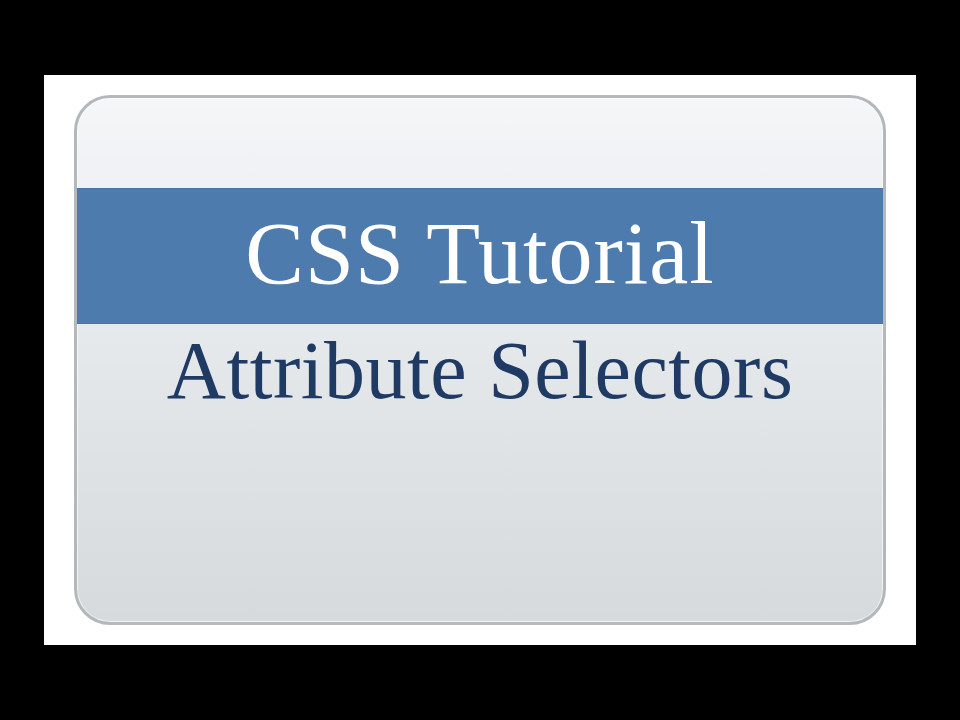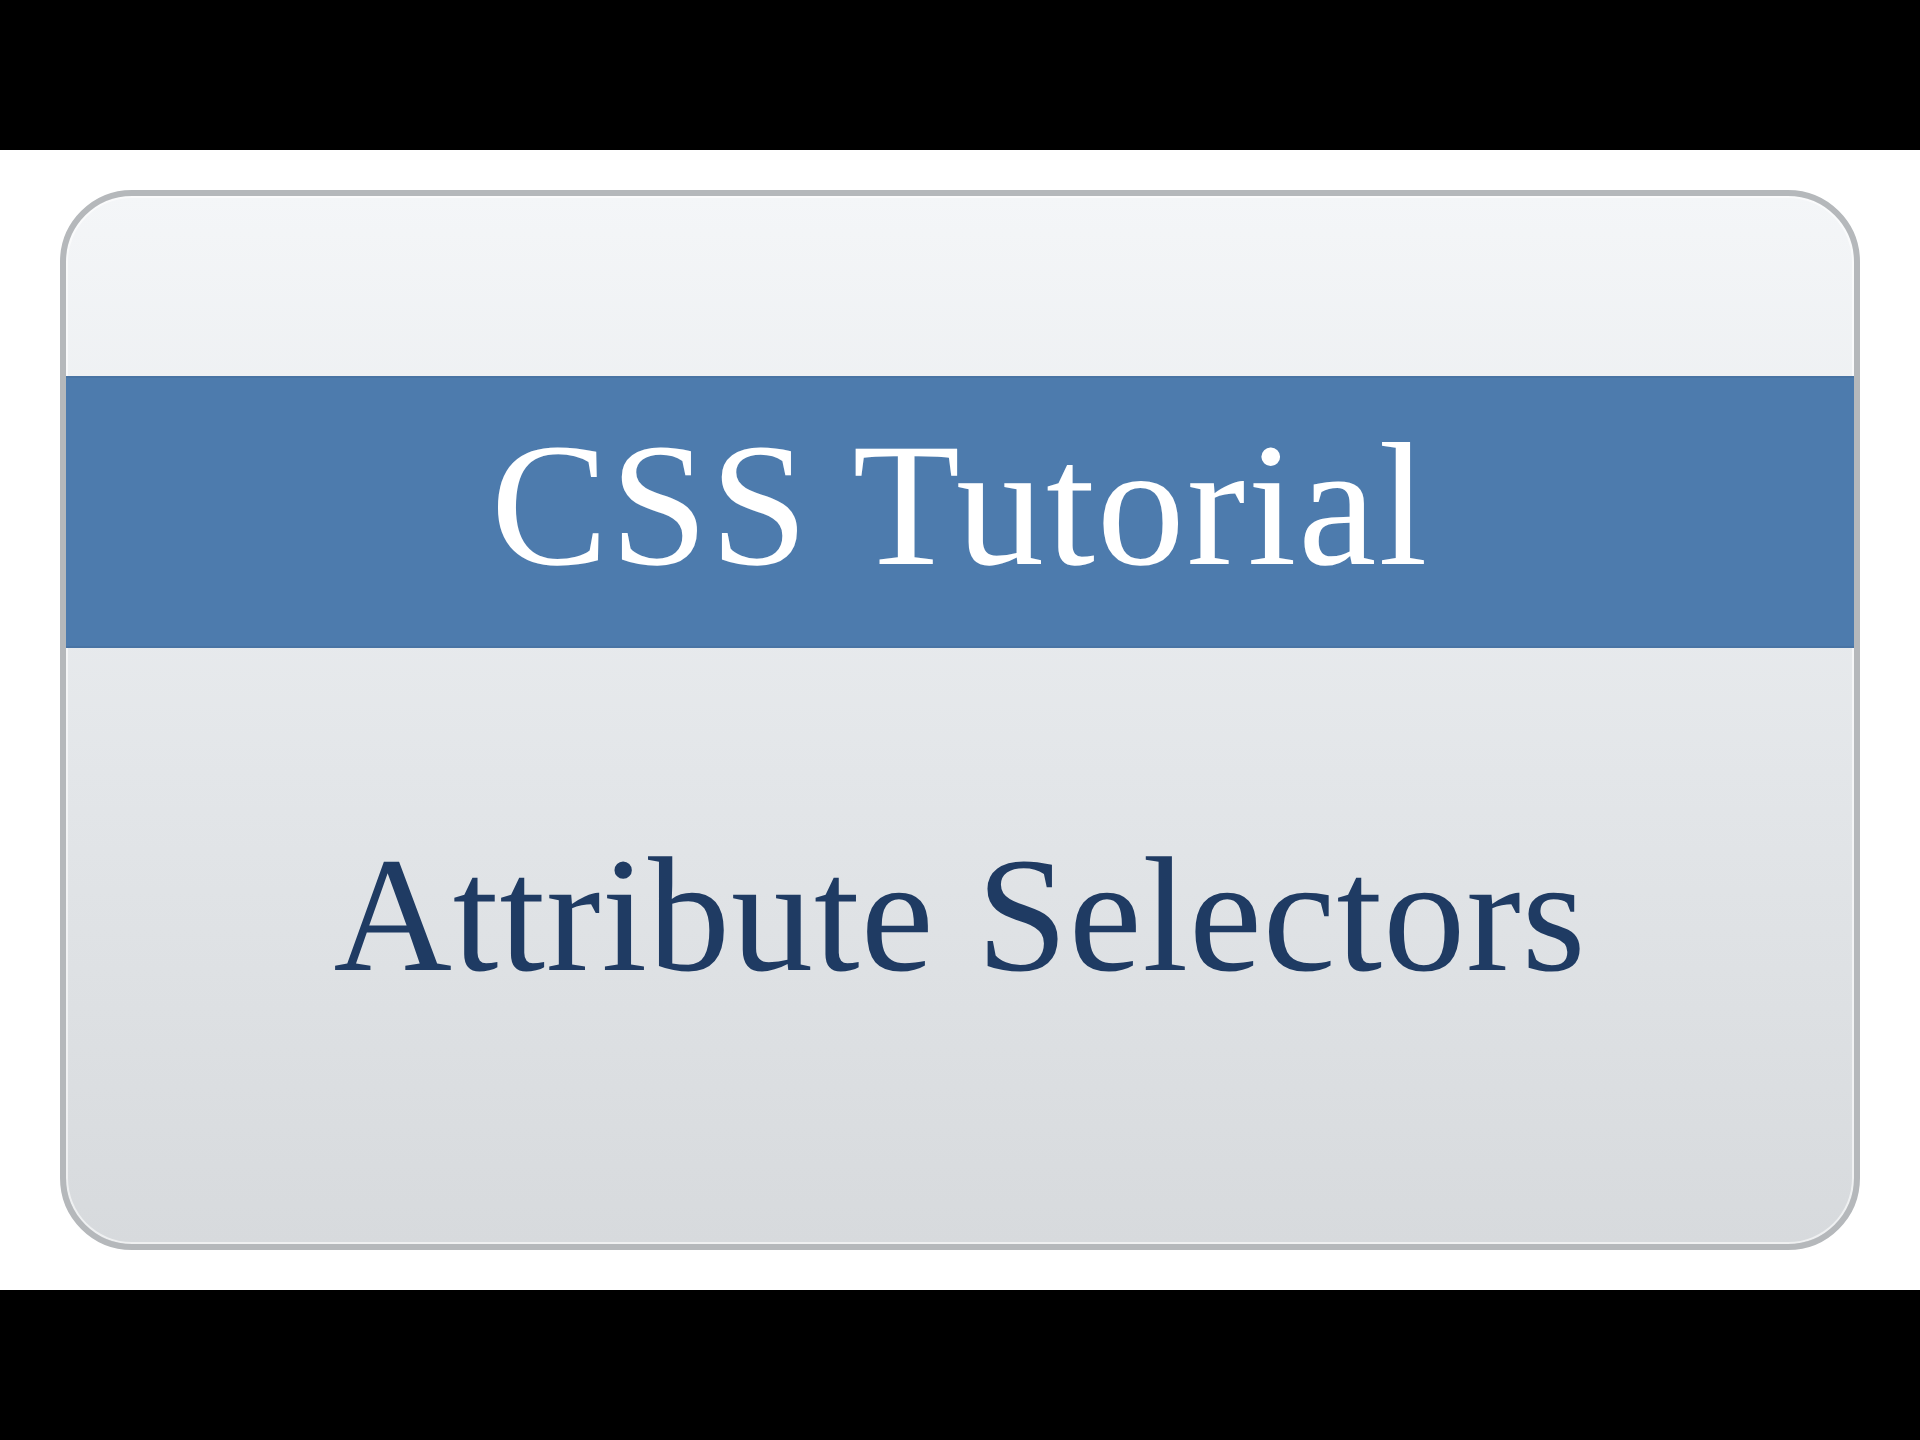--- a/index.html
+++ b/index.html
@@ -19,21 +19,21 @@
     }
     .outer-wrap {
       width: 960px;
       height: 720px;
       display: flex;
       align-items: center;
       justify-content: center;
       background: #000;
     }
     .card-area {
-      width: 960px;
+      width: 872px;
       height: 570px;
       background: #fff;
       display: flex;
       align-items: center;
       justify-content: center;
       padding: 8px 30px;
     }
     .card {
       width: 900px;
       height: 530px;
@@ -57,21 +57,20 @@
       line-height: 1.25;
       padding: 10px 0 14px 0;
       letter-spacing: 1px;
       font-weight: 400;
       border-top: 1px solid rgba(0,0,0,0.05);
       border-bottom: 1px solid rgba(0,0,0,0.05);
     }
     .subtitle-wrap {
       flex: 1;
       display: flex;
-      align-items: center;
       justify-content: center;
       padding-bottom: 30px;
     }
     .subtitle {
       color: #1f3b63;
       font-size: 82px;
       font-weight: 400;
       letter-spacing: 0.5px;
     }
   </style>

